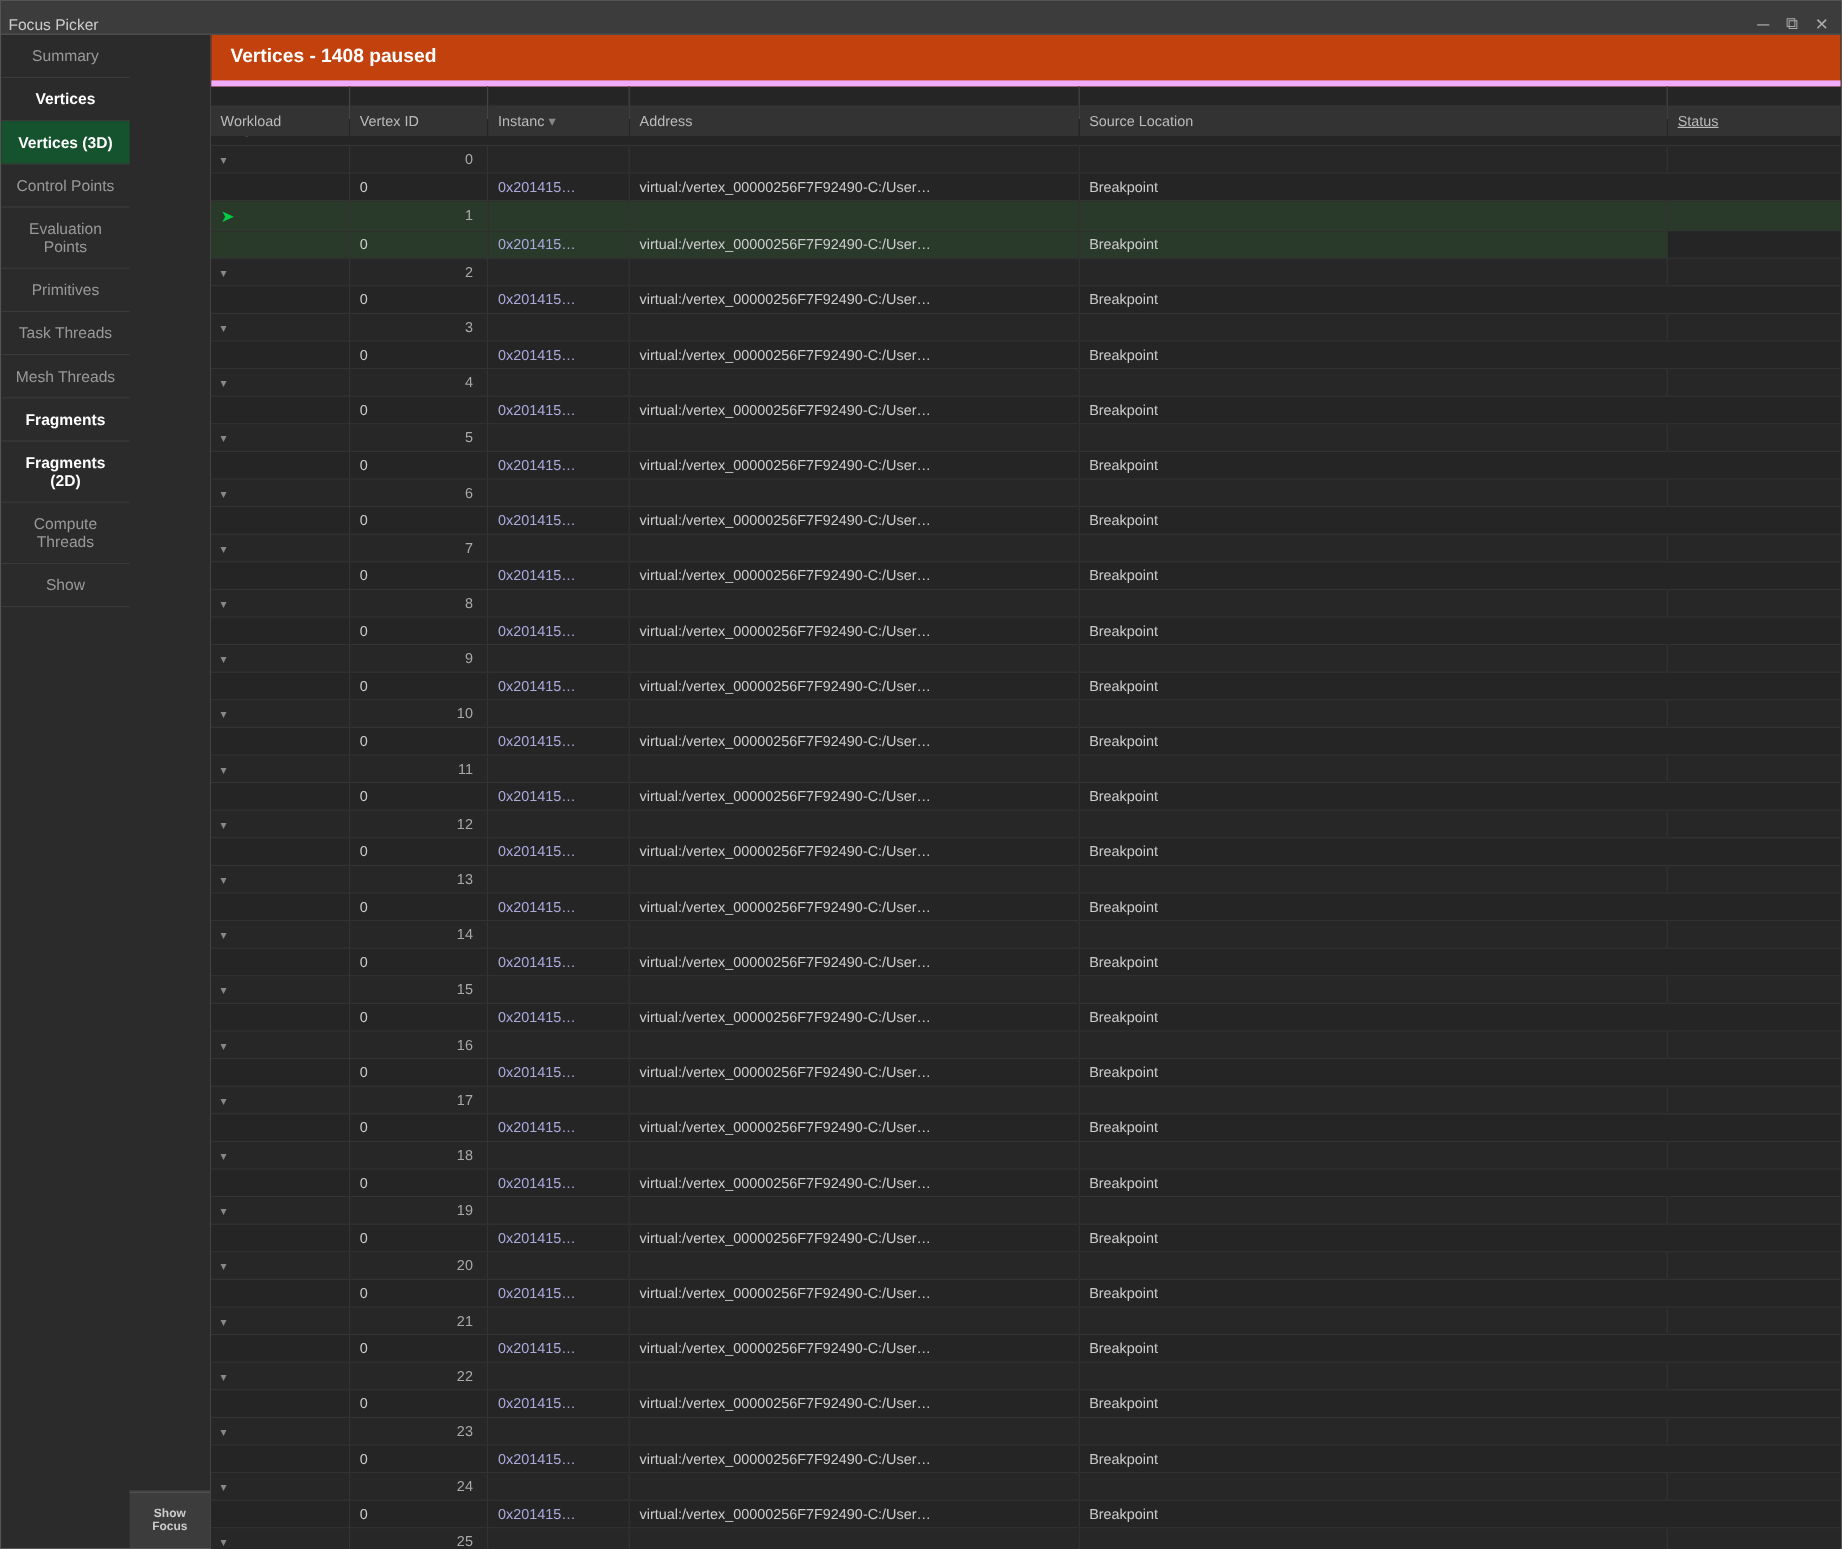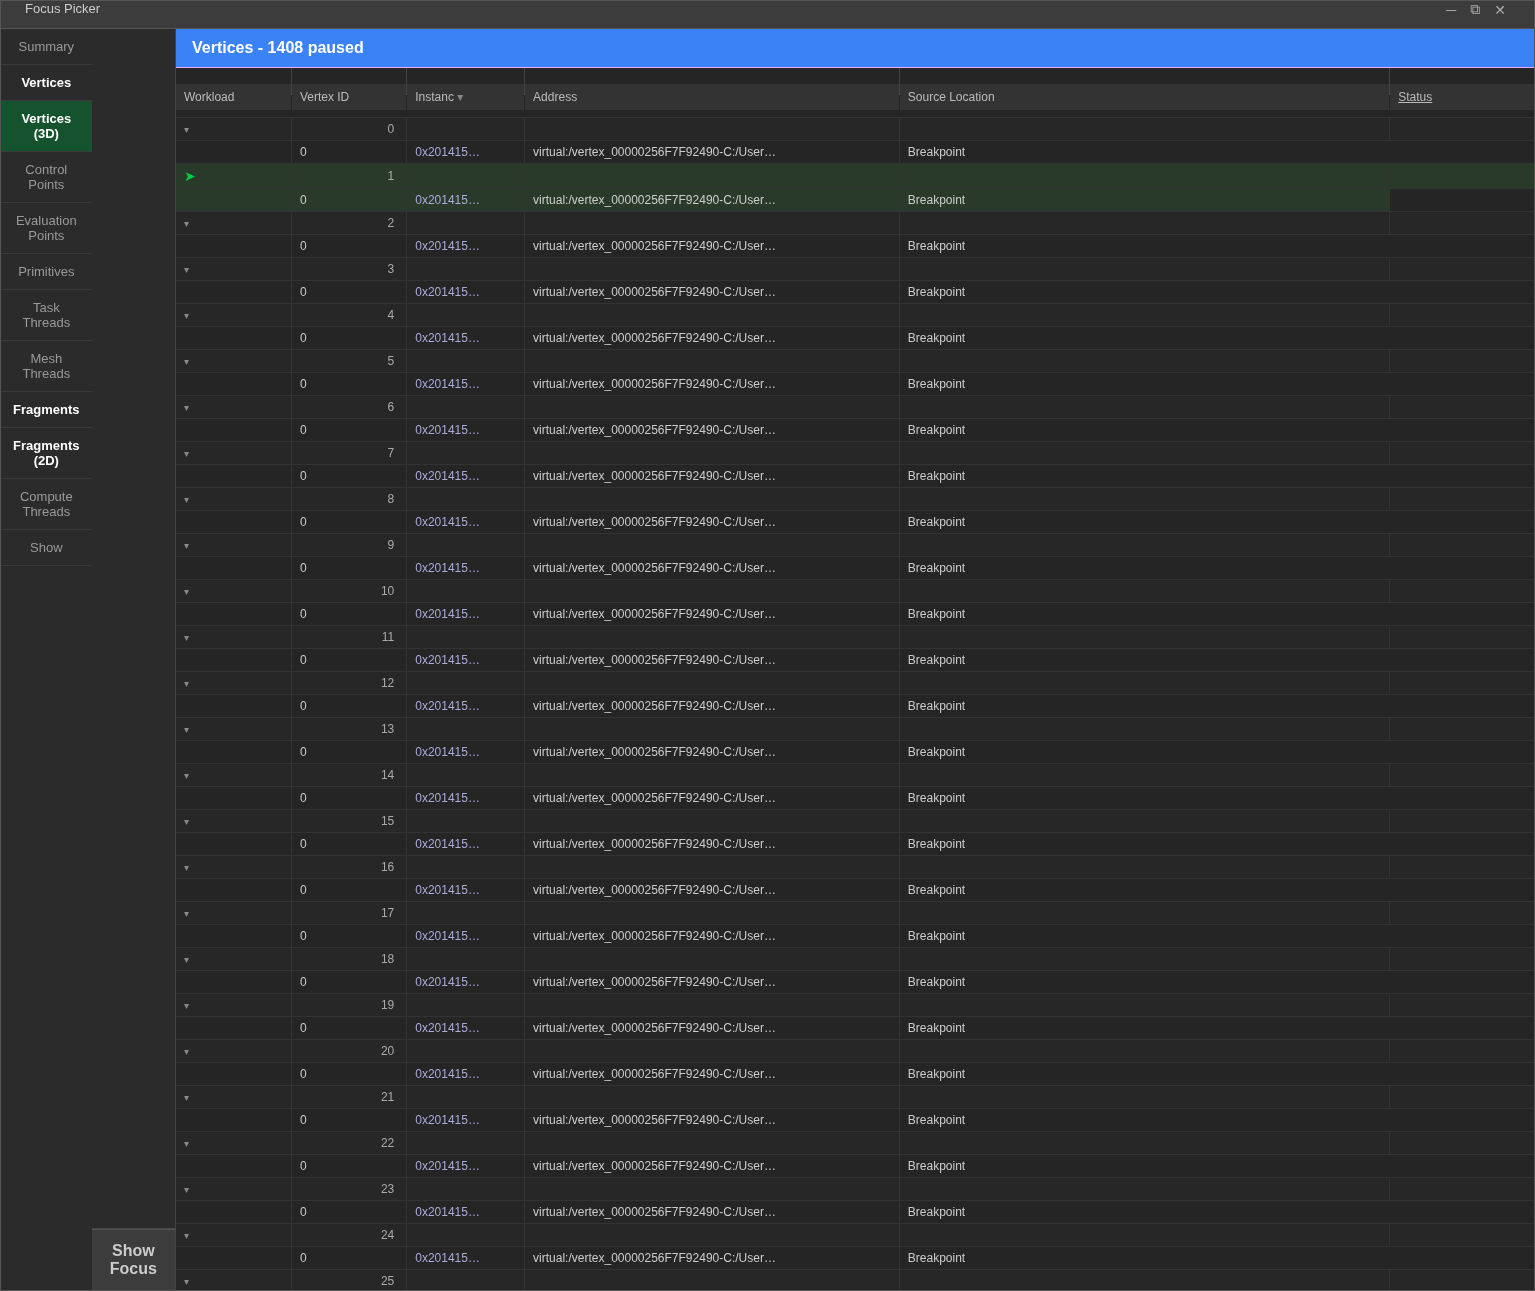--- a/index.html
+++ b/index.html
@@ -17,25 +17,25 @@
       width: 1535px;
       height: 1291px;
       display: flex;
       flex-direction: column;
       background: #2b2b2b;
       border: 1px solid #555;
     }
 
     .title-bar {
       display: flex;
-      align-items: flex-start;
+      align-items: flex-end;
       justify-content: space-between;
       background: #3c3c3c;
       height: 28px;
-      padding: 0 24px;
+      padding: 0 6px;
       border-bottom: 1px solid #555;
       flex-shrink: 0;
     }
 
     .title-bar-title {
       color: #cccccc;
       font-size: 13px;
     }
 
     .title-bar-controls {
@@ -91,21 +91,21 @@
     .sidebar-bottom {
       margin-top: auto;
       border-top: 1px solid #444;
     }
 
     .show-focus-btn {
       width: 100%;
       padding: 12px 8px;
       background: #3c3c3c;
       color: #cccccc;
-      font-size: 16px;
+      font-size: 10px;
       font-weight: bold;
       text-align: center;
       cursor: pointer;
       border: none;
       border-top: 1px solid #555;
     }
 
     
     .main-panel {
       flex: 1;
@@ -113,22 +113,22 @@
       flex-direction: column;
       background: #252525;
       overflow: hidden;
     }
 
     .panel-header {
       padding: 10px 16px;
       font-size: 16px;
       font-weight: bold;
       color: #ffffff;
-      background: #3b82f6;
-      border-bottom: 1px solid #f0abfc;
+      background: #c2410c;
+      border-bottom: 5px solid #f0abfc;
       flex-shrink: 0;
     }
 
     
     .table-container {
       flex: 1;
       overflow: auto;
       position: relative;
     }
 

